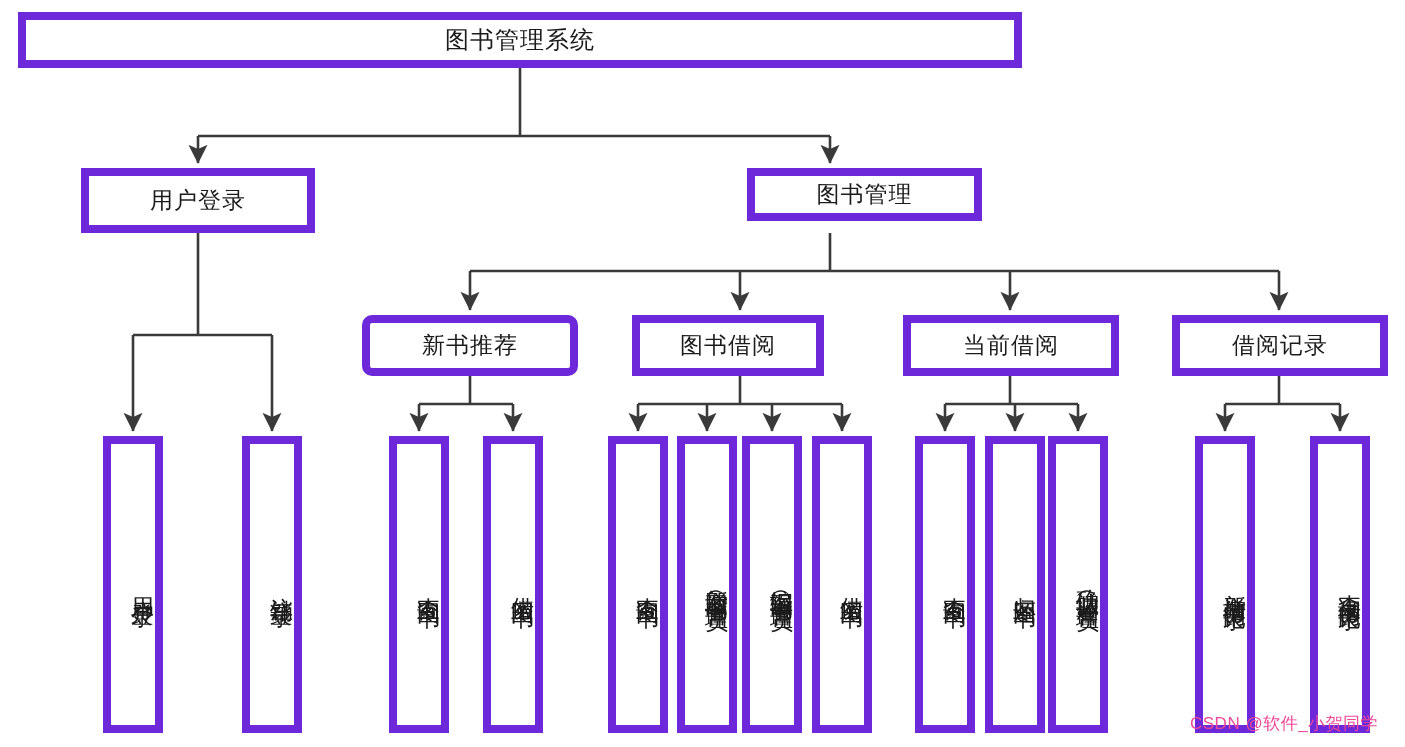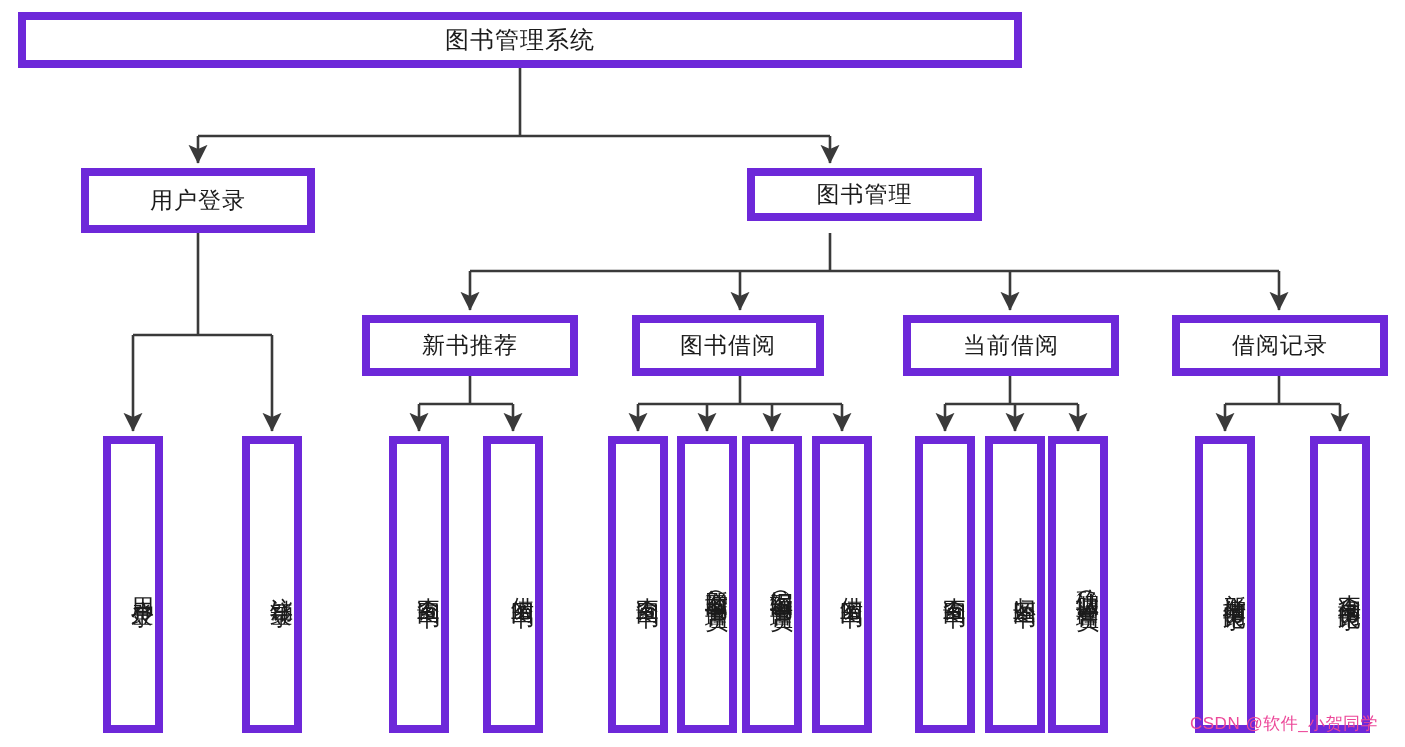--- a/index.html
+++ b/index.html
@@ -132,21 +132,21 @@
     <span>图书管理系统</span>
   </div>
 
   <div class="node h" style="left:81px; top:168px; width:234px; height:65px;">
     <span>用户登录</span>
   </div>
   <div class="node h" style="left:711px; top:168px; width:235px; height:53px;margin-left:36px;">
     <span>图书管理</span>
   </div>
 
-  <div class="node h" style="left:362px; top:315px; width:216px; height:61px;">
+  <div class="node h" style="left:362px; top:315px; width:216px; height:61px;border-radius:10px;">
     <span>新书推荐</span>
   </div>
   <div class="node h" style="left:632px; top:315px; width:192px; height:61px;">
     <span>图书借阅</span>
   </div>
   <div class="node h" style="left:903px; top:315px; width:216px; height:61px;justify-content:center;">
     <span>当前借阅</span>
   </div>
   <div class="node h" style="left:1172px; top:315px; width:216px; height:61px;">
     <span>借阅记录</span>

